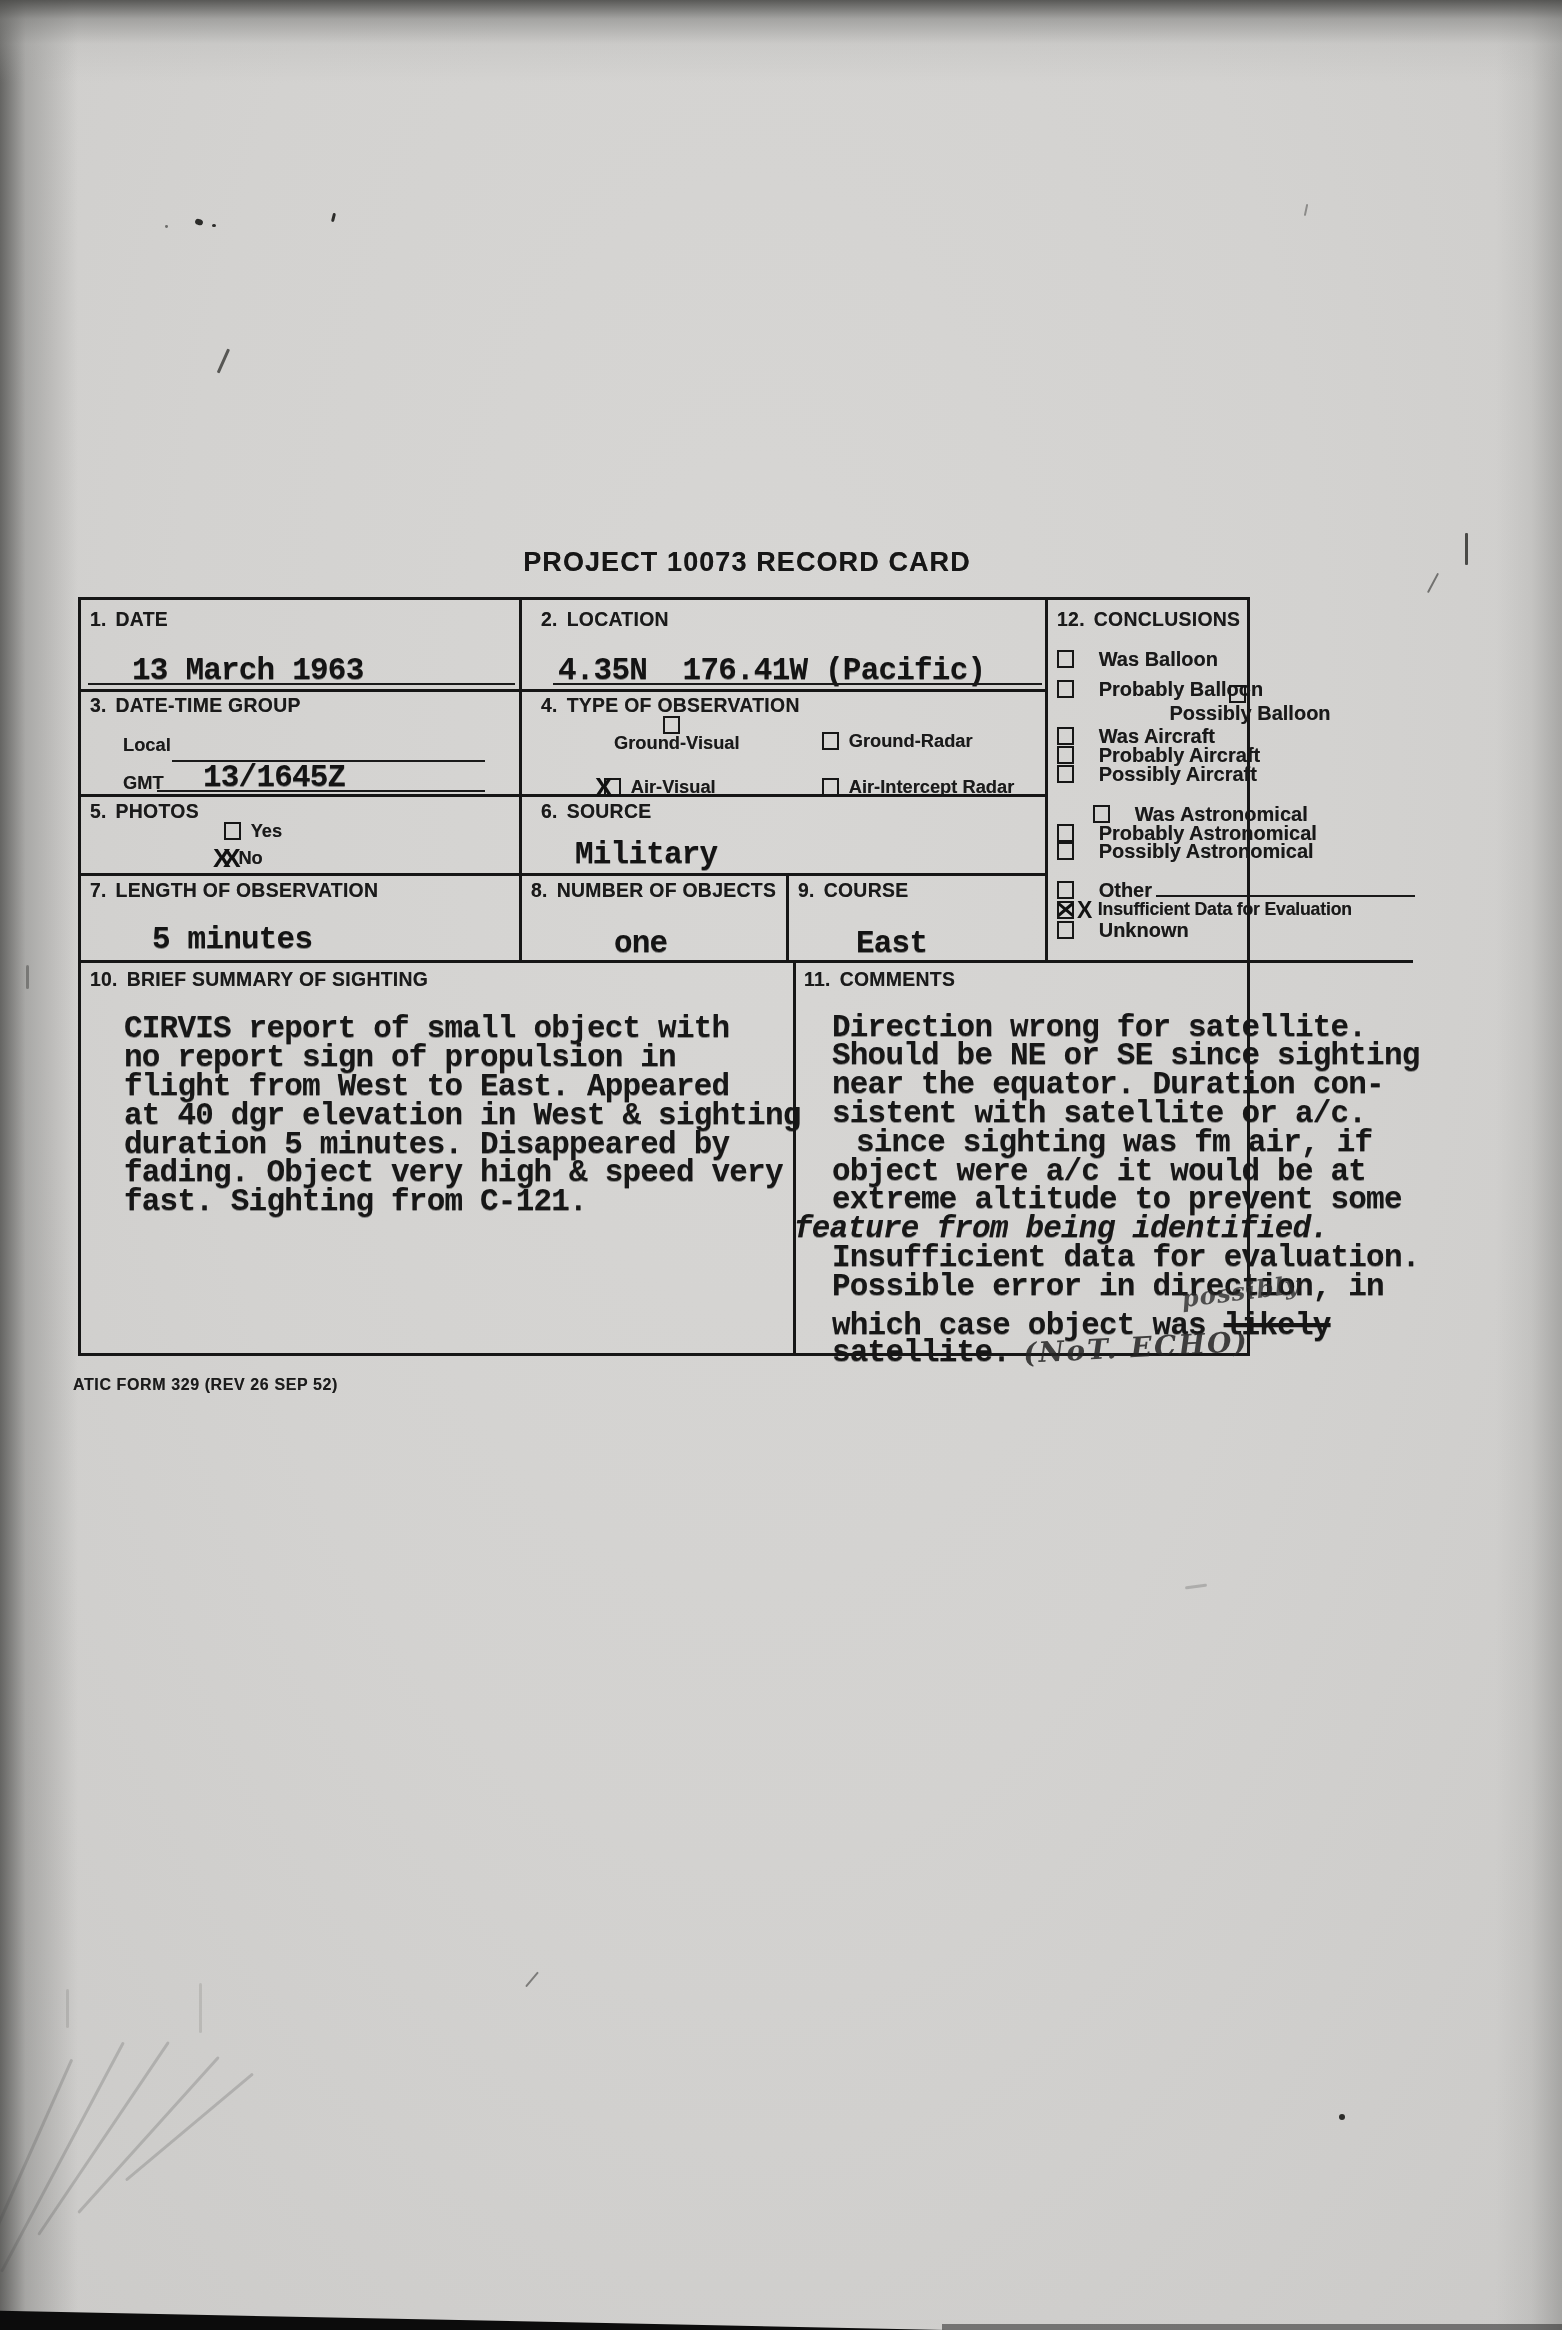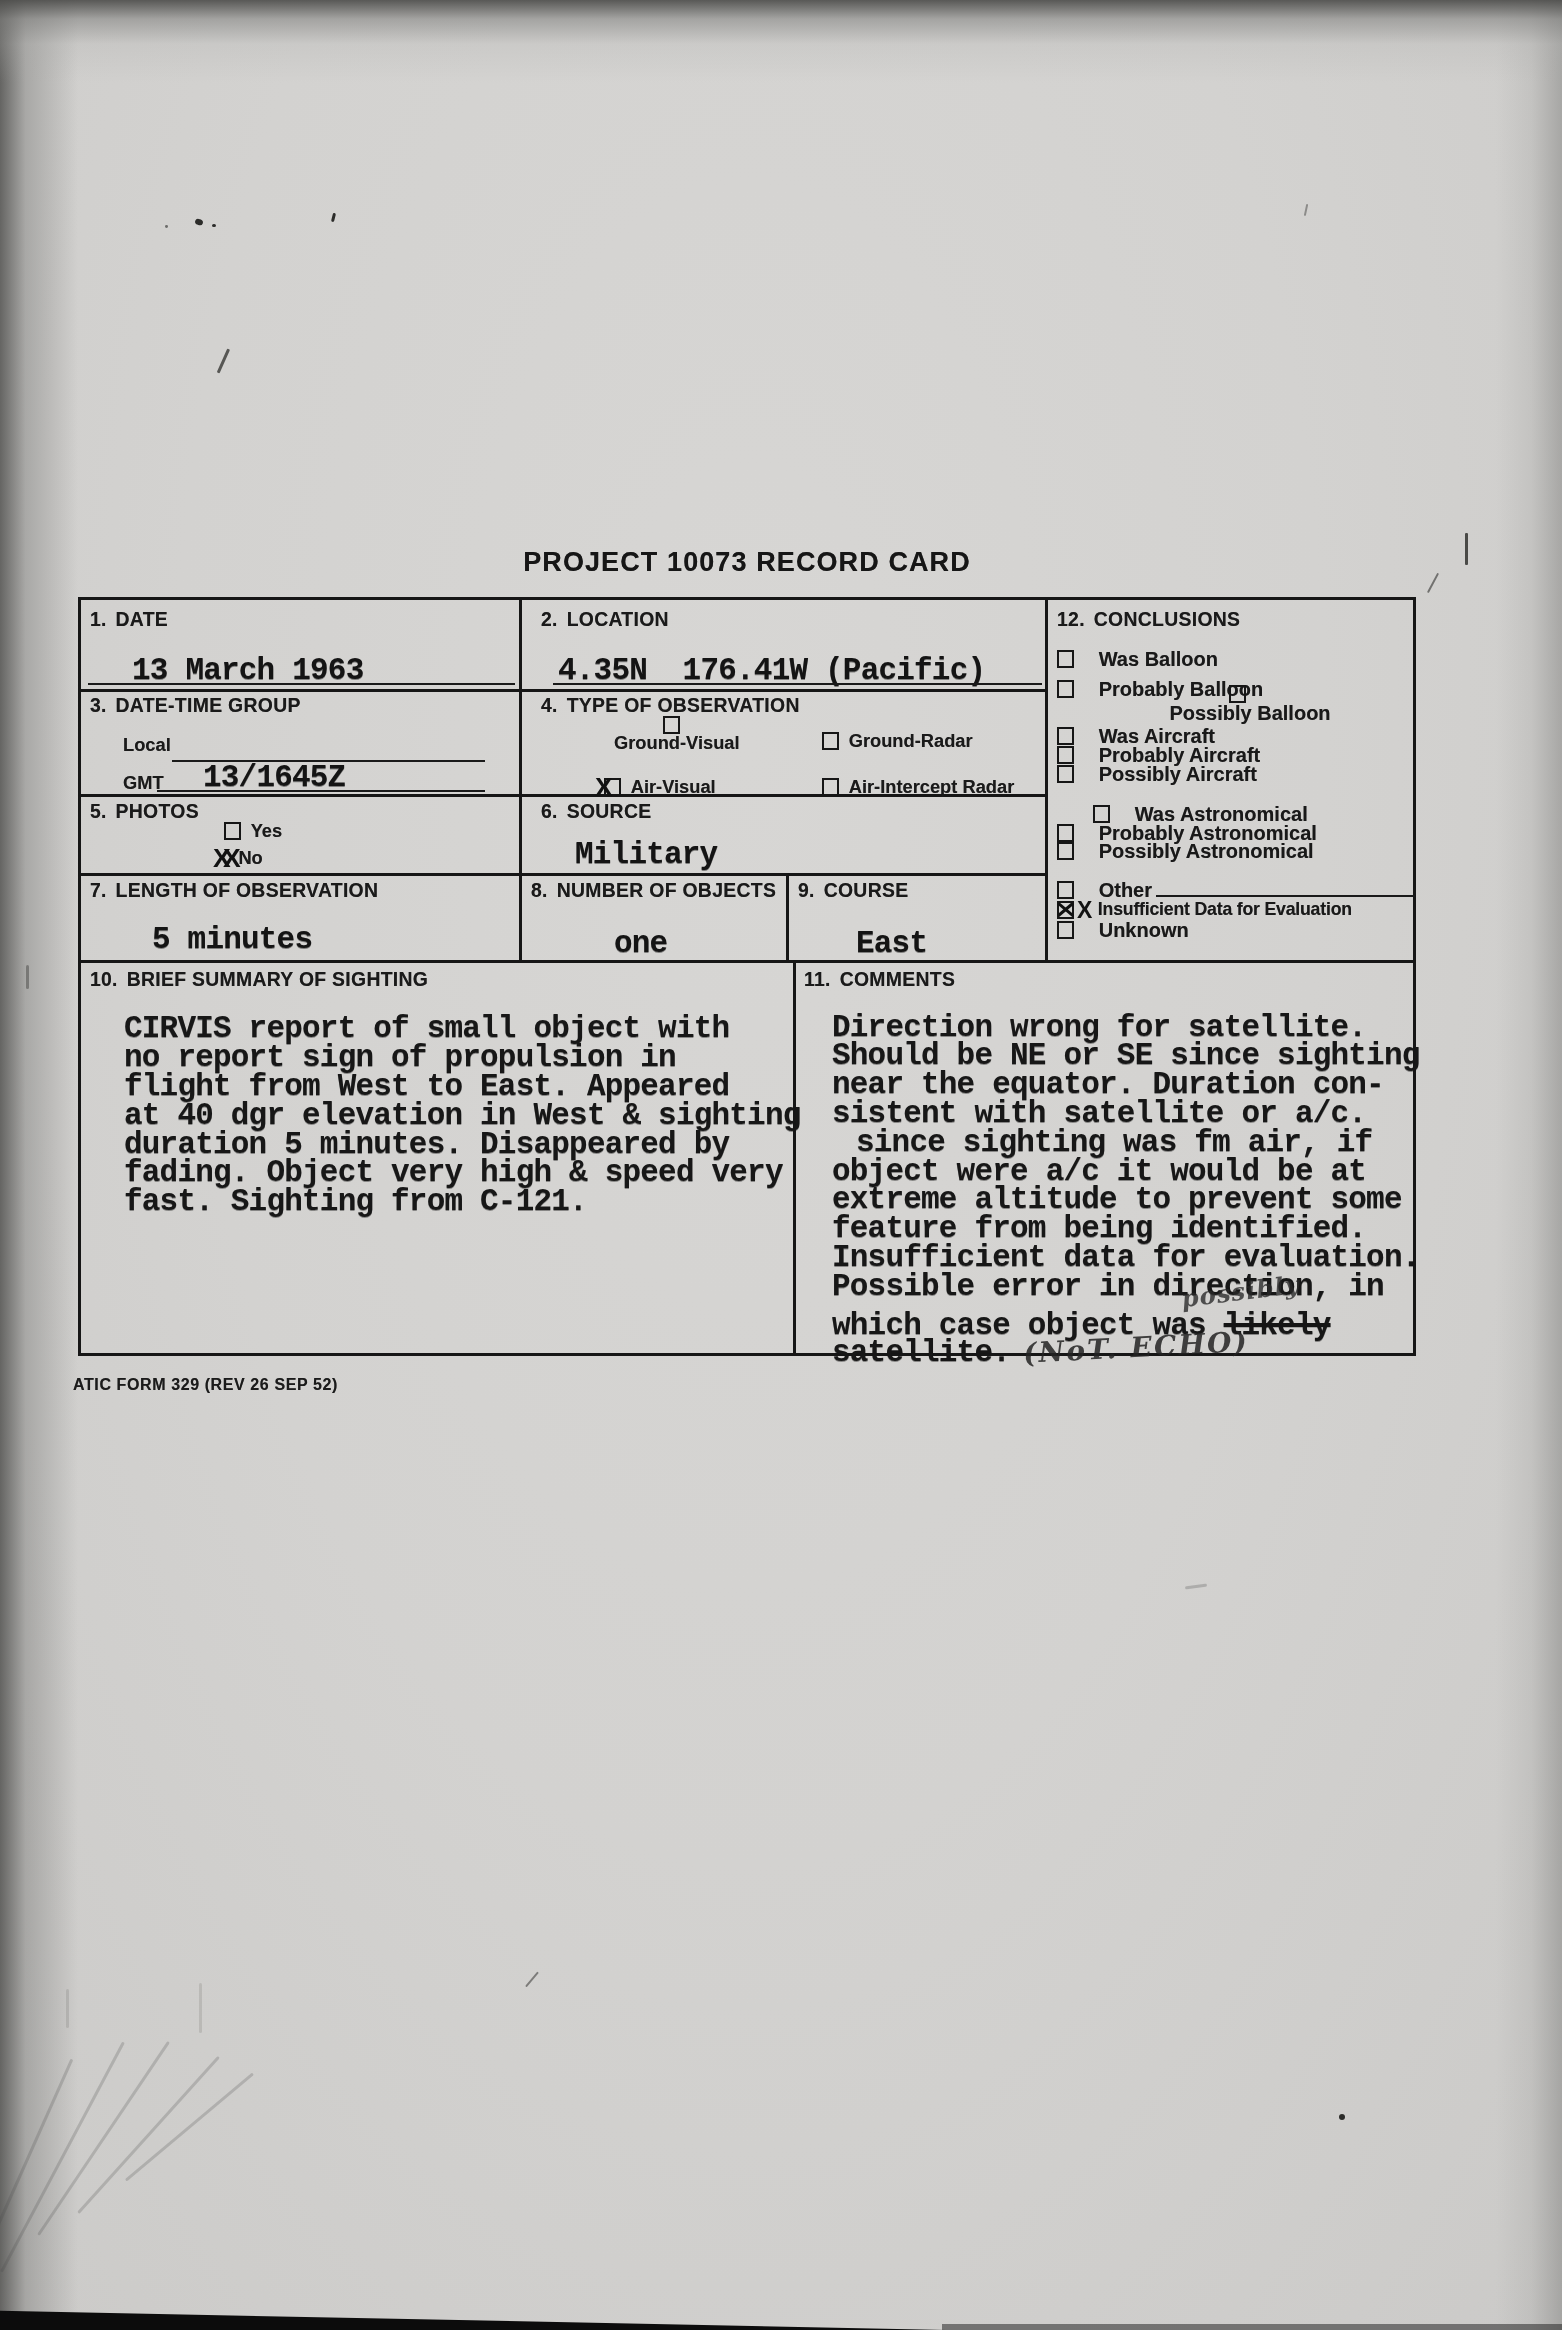--- a/index.html
+++ b/index.html
@@ -18,21 +18,21 @@
 
   
   .doc-title{position:absolute;left:78px;top:549px;width:1338px;text-align:center;
     font:700 27px/1 "Liberation Sans",sans-serif;letter-spacing:1.1px;color:#161616;
     text-shadow:0 0 0.6px rgba(20,20,20,.6);}
   .form-footer{position:absolute;left:73px;top:1377px;
     font:700 16px/1 "Liberation Sans",sans-serif;letter-spacing:0.6px;color:#1b1b1b;
     text-shadow:0 0 0.6px rgba(20,20,20,.5);}
 
   
-  .card{position:absolute;left:78px;top:597px;width:1338px;height:759px;
+  .card{position:absolute;left:78px;top:597px;width:1172px;height:759px;
     border:3.3px solid #161616;box-sizing:border-box;}
   .hline,.vline{position:absolute;background:#161616;}
   .hline{height:2.8px;}
   .vline{width:2.8px;}
 
   .flabel{position:absolute;font:700 19.4px/1 "Liberation Sans",sans-serif;color:#1a1a1a;
     letter-spacing:0.3px;white-space:pre;text-shadow:0 0 0.6px rgba(25,25,25,.55);}
   .flabel .num{display:inline-block;margin-right:8.9px;}
   .sublabel{position:absolute;font:700 18.3px/1 "Liberation Sans",sans-serif;color:#1a1a1a;
     white-space:pre;text-shadow:0 0 0.6px rgba(25,25,25,.5);}
@@ -159,21 +159,21 @@
     <div class="tline" style="left:43px;top:587px;">fast. Sighting from C-121.</div>
 
     <div class="flabel" style="left:723px;top:370px;"><span class="num">11.</span><span>COMMENTS</span></div>
     <div class="tline" style="left:751px;top:413px;">Direction wrong for satellite.</div>
     <div class="tline" style="left:751px;top:470px;">near the equator. Duration con-</div>
     <div class="tline" style="left:751px;top:441px;">Should be NE or SE since sighting</div>
     <div class="tline" style="left:751px;top:499px;">sistent with satellite or a/c.</div>
     <div class="tline" style="left:751px;top:528px;margin-left:24px;">since sighting was fm air, if</div>
     <div class="tline" style="left:751px;top:557px;">object were a/c it would be at</div>
     <div class="tline" style="left:751px;top:585px;">extreme altitude to prevent some</div>
-    <div class="tline" style="left:751px;top:614px;">feature from being identified.</div>
+    <div class="tline" style="left:713px;top:614px;font-style:italic;">feature from being identified.</div>
     <div class="tline" style="left:751px;top:643px;">Insufficient data for evaluation.</div>
     <div class="tline" style="left:751px;top:672px;">Possible error in direction, in</div>
     <div class="tline" style="left:751px;top:711px;"><span>which case object was </span><span class="struck">likely</span></div>
     <div class="tline" style="left:751px;top:738px;">satellite.</div>
     <div class="hand" style="left:1100px;top:680px;">possibly</div>
     <div class="hand2" style="left:942px;top:734px;">(NoT. ECHO)</div>
 
     <div class="flabel" style="left:976px;top:10px;"><span class="num">12.</span><span>CONCLUSIONS</span></div>
 
     <div class="c-row" style="top:48px;">

